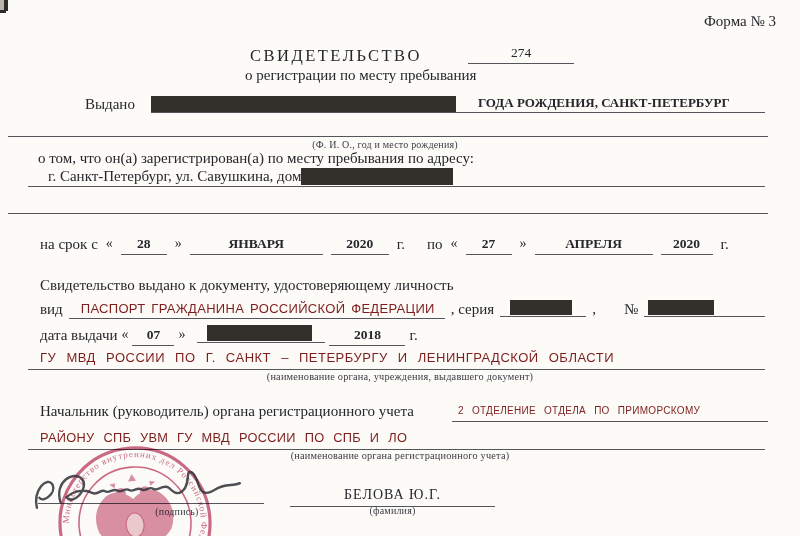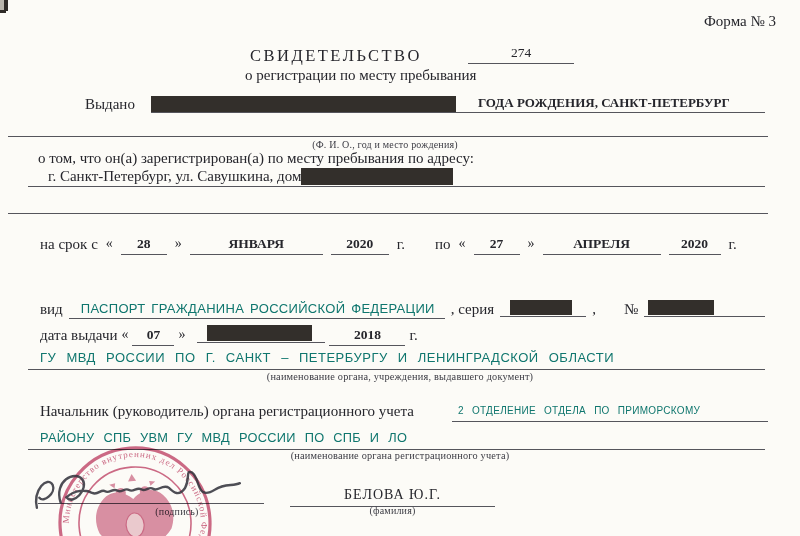--- a/index.html
+++ b/index.html
@@ -12,21 +12,21 @@
   }
   .abs { position:absolute; }
   .t15 { font-size:15px; line-height:1.15; }
   .t14 { font-size:14px; }
   .cap { font-size:10px; color:#3c3c44; text-align:center; letter-spacing:.2px; }
   .rule { border-bottom:1.2px solid #55555c; height:0; }
   .uline { border-bottom:1.2px solid #55555c; }
   .val { font-weight:bold; font-size:13.5px; text-align:center;
          border-bottom:1.2px solid #55555c; padding-bottom:2px; }
   .cond { font-family:"Liberation Sans","DejaVu Sans",sans-serif;
-          font-size:13px; letter-spacing:.3px; word-spacing:4px; color:#0f766e; }
+          font-size:13px; letter-spacing:.3px; word-spacing:4px; color:#7f1d1d; }
   .redact { background:#332f2b; }
   .flexrow { display:flex; align-items:flex-start; }
   .q { font-size:14px; color:#2b2b31; }
   .fill-line { flex:1; border-bottom:1.2px solid #55555c; position:relative; height:15px; }
   .ublock { border-bottom:1.2px solid #55555c; position:relative; height:15px; }
   .scanmark { background:#2f2b28; }
 </style>
 </head>
 <body>
 
@@ -60,29 +60,30 @@
   <div class="abs rule" style="left:8px;top:213px;width:760px"></div>
 
   <div class="abs flexrow" style="left:40px;top:236px;right:33px;gap:8px">
     <span class="t15" style="white-space:nowrap">на срок с</span>
     <span class="q">«</span>
     <span class="val" style="width:46px">28</span>
     <span class="q">»</span>
     <span class="val" style="width:133px">ЯНВАРЯ</span>
     <span class="val" style="width:58px">2020</span>
     <span class="t15">г.</span>
-    <span class="t15" style="margin-left:22px">по</span>
+    <span class="t15" style="margin-left:14px">по</span>
     <span class="q">«</span>
     <span class="val" style="width:46px">27</span>
     <span class="q">»</span>
     <span class="val" style="width:118px">АПРЕЛЯ</span>
     <span class="val" style="width:52px">2020</span>
     <span class="t15">г.</span>
   </div>
 
+  <div class="abs t15" style="left:40px;top:277px">Свидетельство выдано к документу, удостоверяющему личность</div>
 
   <div class="abs flexrow" style="left:40px;top:301px;right:35px;gap:6px">
     <span class="t15">вид</span>
     <span class="cond" style="border-bottom:1.2px solid #55555c;padding:0 10px 2px 12px;word-spacing:2px;white-space:nowrap">ПАСПОРТ ГРАЖДАНИНА РОССИЙСКОЙ ФЕДЕРАЦИИ</span>
     <span class="t15" style="white-space:nowrap">, серия</span>
     <span class="ublock" style="width:86px">
       <span class="redact abs" style="left:10px;bottom:1px;width:62px;height:15px"></span>
     </span>
     <span class="t15">,</span>
     <span class="t15" style="margin-left:22px">№</span>

